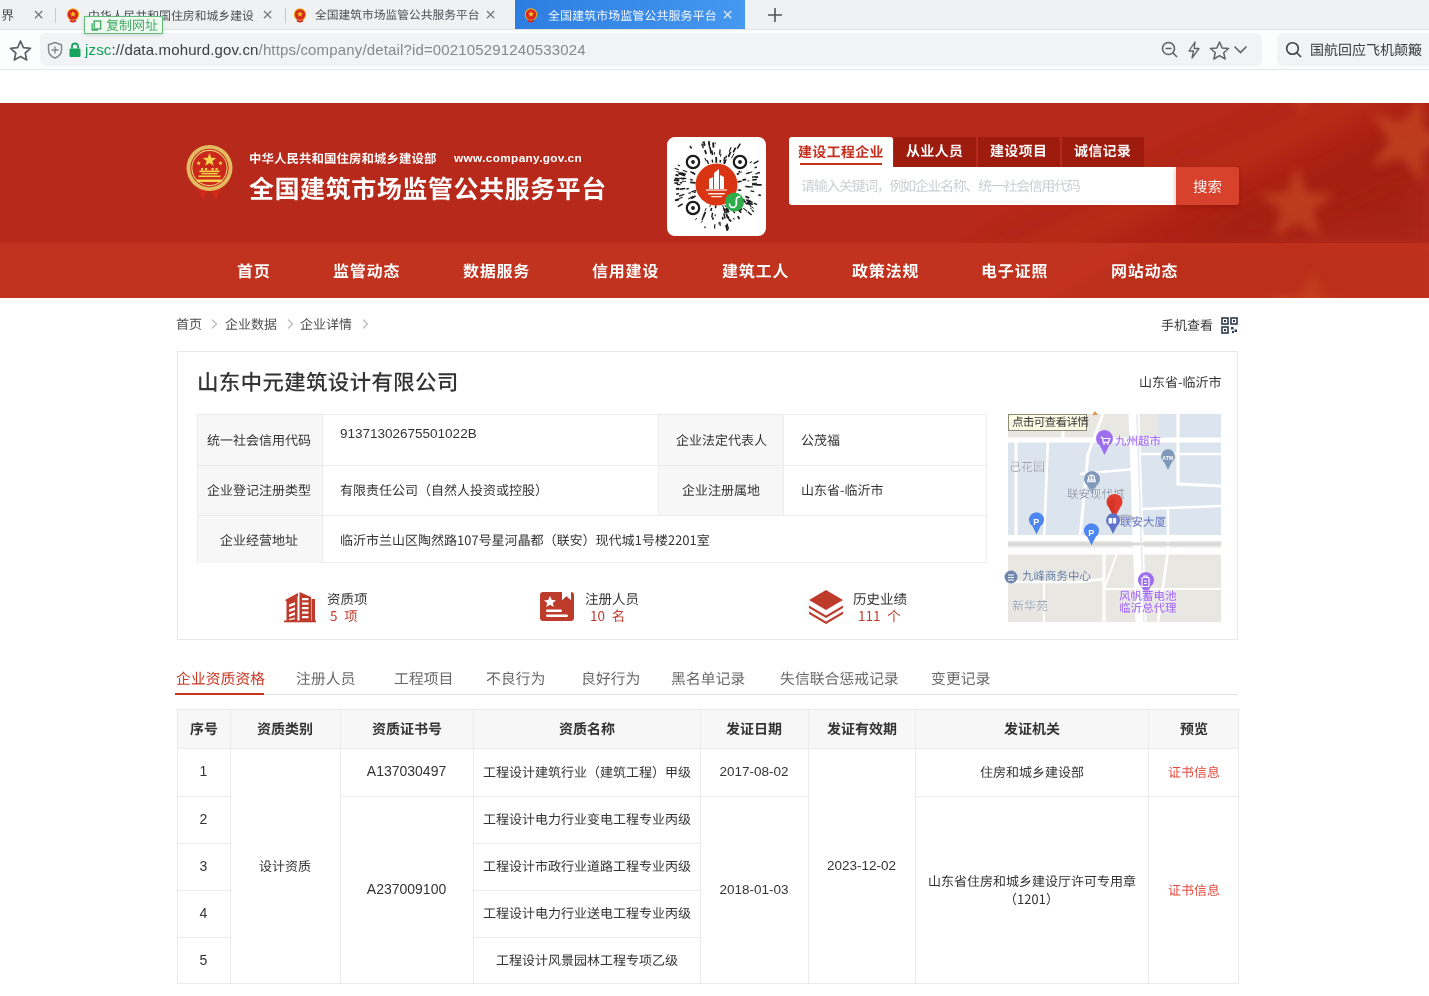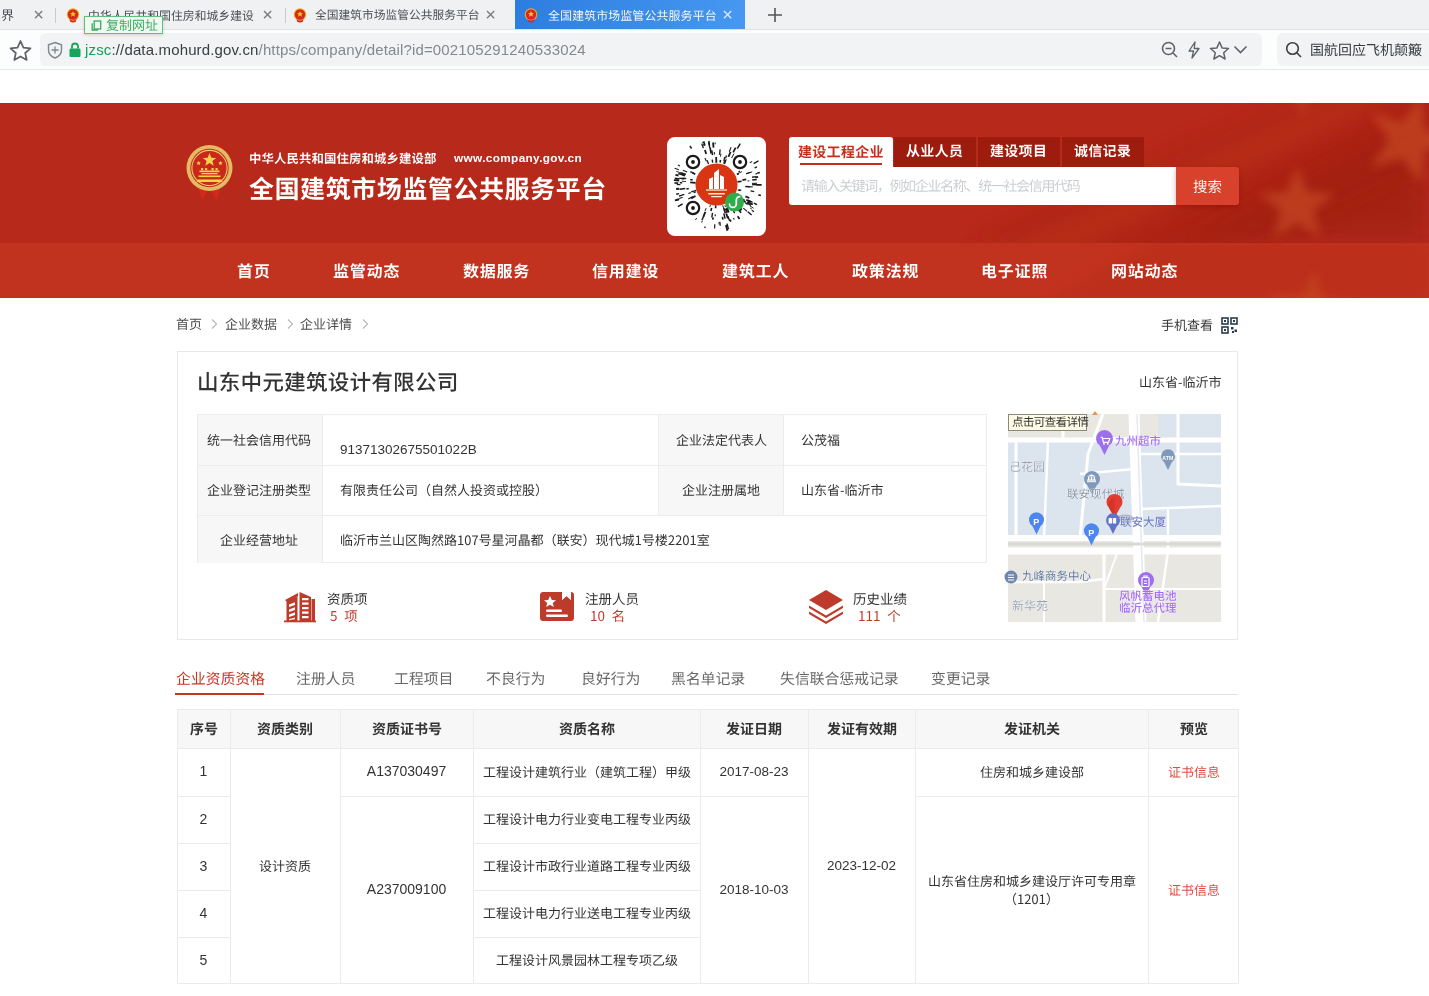--- a/index.html
+++ b/index.html
@@ -942,21 +942,21 @@
       <use href="#q57" xlink:href="#q57" transform="translate(0.0 0)scale(0.0130 -0.0130)"></use>
       <use href="#q58" xlink:href="#q58" transform="translate(13.0 0)scale(0.0130 -0.0130)"></use>
       <use href="#q59" xlink:href="#q59" transform="translate(26.0 0)scale(0.0130 -0.0130)"></use>
       <use href="#q5a" xlink:href="#q5a" transform="translate(39.0 0)scale(0.0130 -0.0130)"></use>
       <use href="#q5b" xlink:href="#q5b" transform="translate(52.0 0)scale(0.0130 -0.0130)"></use>
       <use href="#q5c" xlink:href="#q5c" transform="translate(65.0 0)scale(0.0130 -0.0130)"></use>
       <use href="#q5d" xlink:href="#q5d" transform="translate(78.0 0)scale(0.0130 -0.0130)"></use>
       <use href="#q5e" xlink:href="#q5e" transform="translate(91.0 0)scale(0.0130 -0.0130)"></use>
     </g>
   </svg>
-<div class="a" style="left:340.0px;top:442px;font:normal 13.5px 'Liberation Sans',sans-serif;color:#333;line-height:16.7px;white-space:pre;">91371302675501022B</div>
+<div class="a" style="left:340.0px;top:426px;font:normal 13.5px 'Liberation Sans',sans-serif;color:#333;line-height:16.7px;white-space:pre;">91371302675501022B</div>
 <svg class="t" style="left:675.5px;top:444.9px">
     <g fill="#333">
       <use href="#q52" xlink:href="#q52" transform="translate(0.0 0)scale(0.0130 -0.0130)"></use>
       <use href="#q53" xlink:href="#q53" transform="translate(13.0 0)scale(0.0130 -0.0130)"></use>
       <use href="#q8d" xlink:href="#q8d" transform="translate(26.0 0)scale(0.0130 -0.0130)"></use>
       <use href="#q8e" xlink:href="#q8e" transform="translate(39.0 0)scale(0.0130 -0.0130)"></use>
       <use href="#q5d" xlink:href="#q5d" transform="translate(52.0 0)scale(0.0130 -0.0130)"></use>
       <use href="#q8f" xlink:href="#q8f" transform="translate(65.0 0)scale(0.0130 -0.0130)"></use>
       <use href="#q3" xlink:href="#q3" transform="translate(78.0 0)scale(0.0130 -0.0130)"></use>
     </g>
@@ -1579,22 +1579,22 @@
       <use href="#qca" xlink:href="#qca" transform="translate(78.0 0)scale(0.0130 -0.0130)"></use>
       <use href="#q112" xlink:href="#q112" transform="translate(91.0 0)scale(0.0130 -0.0130)"></use>
       <use href="#qe3" xlink:href="#qe3" transform="translate(104.0 0)scale(0.0130 -0.0130)"></use>
       <use href="#qe4" xlink:href="#qe4" transform="translate(117.0 0)scale(0.0130 -0.0130)"></use>
       <use href="#q10b" xlink:href="#q10b" transform="translate(130.0 0)scale(0.0130 -0.0130)"></use>
       <use href="#qbd" xlink:href="#qbd" transform="translate(143.0 0)scale(0.0130 -0.0130)"></use>
       <use href="#q113" xlink:href="#q113" transform="translate(156.0 0)scale(0.0130 -0.0130)"></use>
       <use href="#q108" xlink:href="#q108" transform="translate(169.0 0)scale(0.0130 -0.0130)"></use>
     </g>
   </svg>
-<div class="a" style="left:754.0px;top:763.6px;font:normal 13.5px 'Liberation Sans',sans-serif;color:#333;line-height:16.7px;white-space:pre;transform:translateX(-50%);">2017-08-23</div>
-<div class="a" style="left:754.0px;top:881.6px;font:normal 13.5px 'Liberation Sans',sans-serif;color:#333;line-height:16.7px;white-space:pre;transform:translateX(-50%);">2018-10-03</div>
+<div class="a" style="left:754.0px;top:763.6px;font:normal 13.5px 'Liberation Sans',sans-serif;color:#333;line-height:16.7px;white-space:pre;transform:translateX(-50%);">2017-08-02</div>
+<div class="a" style="left:754.0px;top:881.6px;font:normal 13.5px 'Liberation Sans',sans-serif;color:#333;line-height:16.7px;white-space:pre;transform:translateX(-50%);">2018-01-03</div>
 <div class="a" style="left:861.5px;top:857.6px;font:normal 13.5px 'Liberation Sans',sans-serif;color:#333;line-height:16.7px;white-space:pre;transform:translateX(-50%);">2023-12-02</div>
 <svg class="t" style="left:979.5px;top:776.9px">
     <g fill="#333">
       <use href="#q8" xlink:href="#q8" transform="translate(0.0 0)scale(0.0130 -0.0130)"></use>
       <use href="#q9" xlink:href="#q9" transform="translate(13.0 0)scale(0.0130 -0.0130)"></use>
       <use href="#q6" xlink:href="#q6" transform="translate(26.0 0)scale(0.0130 -0.0130)"></use>
       <use href="#qa" xlink:href="#qa" transform="translate(39.0 0)scale(0.0130 -0.0130)"></use>
       <use href="#qb" xlink:href="#qb" transform="translate(52.0 0)scale(0.0130 -0.0130)"></use>
       <use href="#qc" xlink:href="#qc" transform="translate(65.0 0)scale(0.0130 -0.0130)"></use>
       <use href="#qd" xlink:href="#qd" transform="translate(78.0 0)scale(0.0130 -0.0130)"></use>

